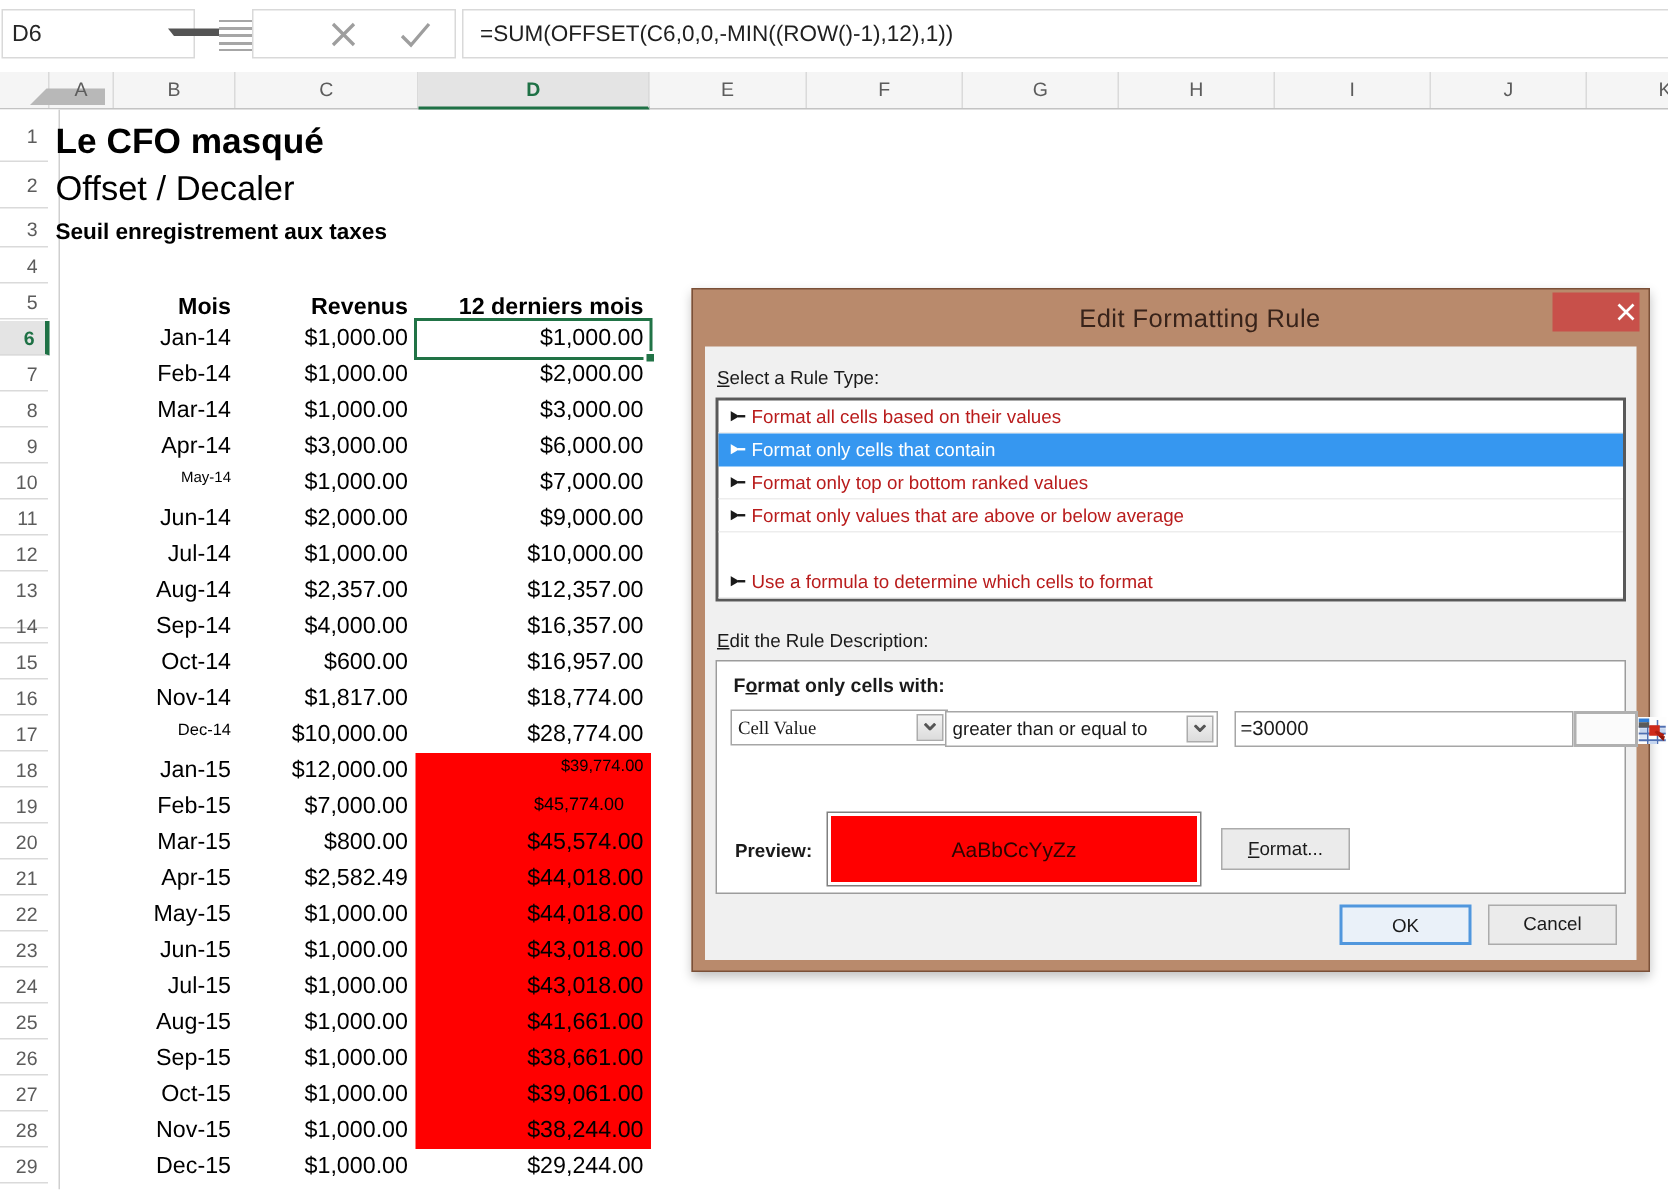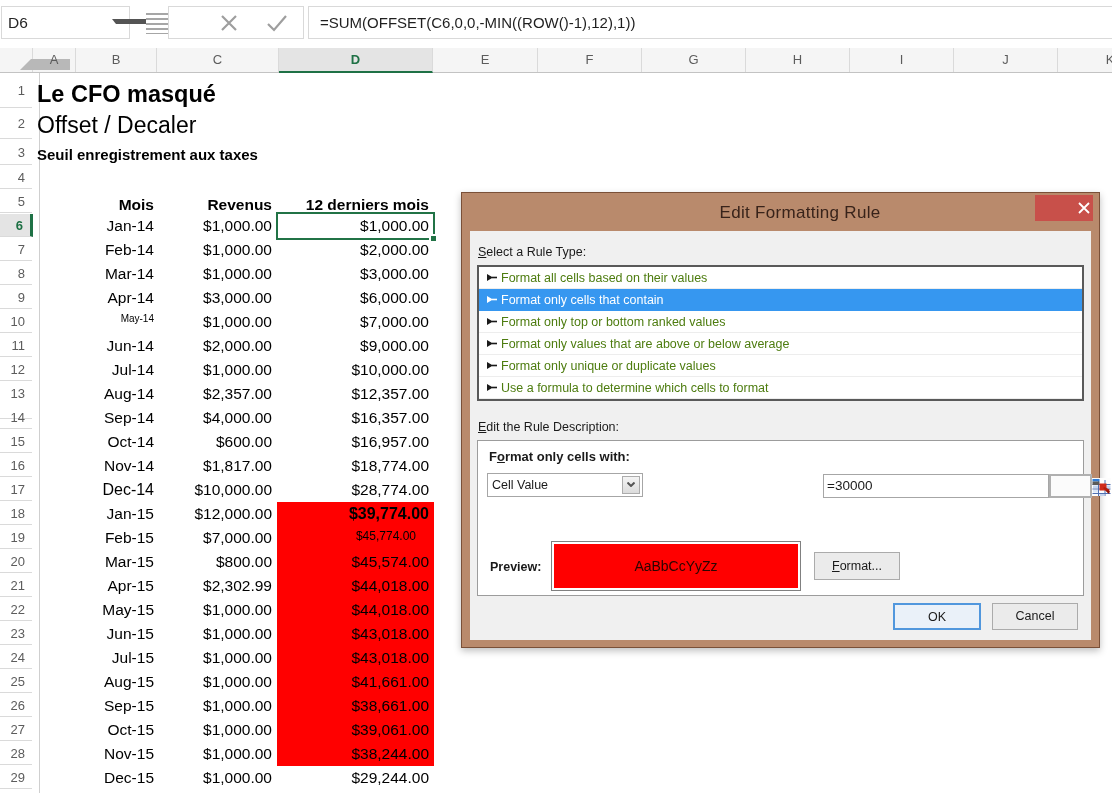--- a/index.html
+++ b/index.html
@@ -62,21 +62,21 @@
   #dlgx { left:573px; top:2px; width:58px; height:26px; background:#c8504a;
     color:#fff; text-align:center; font-size:13px; line-height:25px; font-weight:bold; }
   #dlginner { left:8px; top:38px; width:621px; height:409px; background:#f0f0f0; }
 
   .lbl { position:absolute; font-size:12.5px; color:#1a1a1a; white-space:nowrap; }
   .lbl u { text-decoration:underline; }
 
   #listbox { left:7px; top:34px; width:607px; height:136px; background:#fff;
     border:2px solid #595959; padding-top:2px; }
   .li { position:absolute; left:0; width:603px; height:22px; font-size:12.5px;
-    color:#4d7c0f; line-height:22px; padding-left:8px; border-bottom:1px solid #ededed; }
+    color:#b91c1c; line-height:22px; padding-left:8px; border-bottom:1px solid #ededed; }
   .lisel { background:#3697f0; color:#fff; border-bottom:none; }
   .arr { display:inline-block; vertical-align:middle; margin-right:4px; margin-top:-2px; }
 
   #groupbox { left:7px; top:209px; width:607px; height:156px; background:#fff;
     border:1px solid #9c9c9c; }
   .combo { position:absolute; background:#fff; border:1px solid #a6a6a6; height:24px; }
   .combo .tx { position:absolute; left:4px; top:0; font-size:12.5px; color:#1a1a1a;
     line-height:22px; white-space:nowrap; }
   .dbtn { position:absolute; right:2px; top:2px; width:18px; height:18px;
     background:linear-gradient(#f4f4f4,#dcdcdc); border:1px solid #acacac; }
@@ -201,31 +201,31 @@
       <div class="t rt" style="left:290px;top:385px;width:139px;font-size:15.5px;">$12,357.00</div>
       <div class="t rt" style="left:60px;top:409px;width:94px;font-size:15.5px;">Sep-14</div>
       <div class="t rt" style="left:160px;top:409px;width:112px;font-size:15.5px;">$4,000.00</div>
       <div class="t rt" style="left:290px;top:409px;width:139px;font-size:15.5px;">$16,357.00</div>
       <div class="t rt" style="left:60px;top:433px;width:94px;font-size:15.5px;">Oct-14</div>
       <div class="t rt" style="left:160px;top:433px;width:112px;font-size:15.5px;">$600.00</div>
       <div class="t rt" style="left:290px;top:433px;width:139px;font-size:15.5px;">$16,957.00</div>
       <div class="t rt" style="left:60px;top:457px;width:94px;font-size:15.5px;">Nov-14</div>
       <div class="t rt" style="left:160px;top:457px;width:112px;font-size:15.5px;">$1,817.00</div>
       <div class="t rt" style="left:290px;top:457px;width:139px;font-size:15.5px;">$18,774.00</div>
-      <div class="t rt" style="left:60px;top:481px;width:94px;font-size:16px;">Dec-14</div>
+      <div class="t rt" style="left:60px;top:481px;width:94px;font-size:11px;">Dec-14</div>
       <div class="t rt" style="left:160px;top:481px;width:112px;font-size:15.5px;">$10,000.00</div>
       <div class="t rt" style="left:290px;top:481px;width:139px;font-size:15.5px;">$28,774.00</div>
       <div class="t rt" style="left:60px;top:505px;width:94px;font-size:15.5px;">Jan-15</div>
       <div class="t rt" style="left:160px;top:505px;width:112px;font-size:15.5px;">$12,000.00</div>
       <div class="t rt" style="left:60px;top:529px;width:94px;font-size:15.5px;">Feb-15</div>
       <div class="t rt" style="left:160px;top:529px;width:112px;font-size:15.5px;">$7,000.00</div>
       <div class="t rt" style="left:60px;top:553px;width:94px;font-size:15.5px;">Mar-15</div>
       <div class="t rt" style="left:160px;top:553px;width:112px;font-size:15.5px;">$800.00</div>
       <div class="t rt" style="left:60px;top:577px;width:94px;font-size:15.5px;">Apr-15</div>
-      <div class="t rt" style="left:160px;top:577px;width:112px;font-size:15.5px;">$2,302.99</div>
+      <div class="t rt" style="left:160px;top:577px;width:112px;font-size:15.5px;">$2,582.49</div>
       <div class="t rt" style="left:60px;top:601px;width:94px;font-size:15.5px;">May-15</div>
       <div class="t rt" style="left:160px;top:601px;width:112px;font-size:15.5px;">$1,000.00</div>
       <div class="t rt" style="left:60px;top:625px;width:94px;font-size:15.5px;">Jun-15</div>
       <div class="t rt" style="left:160px;top:625px;width:112px;font-size:15.5px;">$1,000.00</div>
       <div class="t rt" style="left:60px;top:649px;width:94px;font-size:15.5px;">Jul-15</div>
       <div class="t rt" style="left:160px;top:649px;width:112px;font-size:15.5px;">$1,000.00</div>
       <div class="t rt" style="left:60px;top:673px;width:94px;font-size:15.5px;">Aug-15</div>
       <div class="t rt" style="left:160px;top:673px;width:112px;font-size:15.5px;">$1,000.00</div>
       <div class="t rt" style="left:60px;top:697px;width:94px;font-size:15.5px;">Sep-15</div>
       <div class="t rt" style="left:160px;top:697px;width:112px;font-size:15.5px;">$1,000.00</div>
@@ -233,21 +233,21 @@
       <div class="t rt" style="left:160px;top:721px;width:112px;font-size:15.5px;">$1,000.00</div>
       <div class="t rt" style="left:60px;top:745px;width:94px;font-size:15.5px;">Nov-15</div>
       <div class="t rt" style="left:160px;top:745px;width:112px;font-size:15.5px;">$1,000.00</div>
       <div class="t rt" style="left:60px;top:769px;width:94px;font-size:15.5px;">Dec-15</div>
       <div class="t rt" style="left:160px;top:769px;width:112px;font-size:15.5px;">$1,000.00</div>
       <div class="t rt" style="left:290px;top:769px;width:139px;font-size:15.5px;">$29,244.00</div>
     </div>
 
   <div class="abs" id="red18"></div>
   <div class="abs" id="redvals">
-      <div class="t rt" style="left:290px;top:505px;width:139px;font-size:16px;font-weight:bold;">$39,774.00</div>
+      <div class="t rt" style="left:290px;top:505px;width:139px;font-size:11px;">$39,774.00</div>
       <div class="t rt" style="left:277px;top:529px;width:139px;font-size:12px;">$45,774.00</div>
       <div class="t rt" style="left:290px;top:553px;width:139px;font-size:15.5px;">$45,574.00</div>
       <div class="t rt" style="left:290px;top:577px;width:139px;font-size:15.5px;">$44,018.00</div>
       <div class="t rt" style="left:290px;top:601px;width:139px;font-size:15.5px;">$44,018.00</div>
       <div class="t rt" style="left:290px;top:625px;width:139px;font-size:15.5px;">$43,018.00</div>
       <div class="t rt" style="left:290px;top:649px;width:139px;font-size:15.5px;">$43,018.00</div>
       <div class="t rt" style="left:290px;top:673px;width:139px;font-size:15.5px;">$41,661.00</div>
       <div class="t rt" style="left:290px;top:697px;width:139px;font-size:15.5px;">$38,661.00</div>
       <div class="t rt" style="left:290px;top:721px;width:139px;font-size:15.5px;">$39,061.00</div>
       <div class="t rt" style="left:290px;top:745px;width:139px;font-size:15.5px;">$38,244.00</div>
@@ -275,34 +275,38 @@
               <rect x="5" y="2.7" width="5" height="1.6" fill="#fff"></rect>
             </svg>Format only cells that contain</div>
           <div class="li" style="top:44px;"><svg class="arr" width="10" height="7" viewBox="0 0 10 7">
               <polygon points="0,0 6,3.5 0,7" fill="#1a1a1a"></polygon>
               <rect x="5" y="2.7" width="5" height="1.6" fill="#1a1a1a"></rect>
             </svg>Format only top or bottom ranked values</div>
           <div class="li" style="top:66px;"><svg class="arr" width="10" height="7" viewBox="0 0 10 7">
               <polygon points="0,0 6,3.5 0,7" fill="#1a1a1a"></polygon>
               <rect x="5" y="2.7" width="5" height="1.6" fill="#1a1a1a"></rect>
             </svg>Format only values that are above or below average</div>
-          <div class="li" style="top:88px;"><svg class="arr" width="10" height="7" viewBox="0 0 10 7">
-              <polygon points="0,0 6,3.5 0,7" fill="#1a1a1a"></polygon>
-              <rect x="5" y="2.7" width="5" height="1.6" fill="#1a1a1a"></rect>
-            </svg>Format only unique or duplicate values</div>
           <div class="li" style="top:110px;"><svg class="arr" width="10" height="7" viewBox="0 0 10 7">
               <polygon points="0,0 6,3.5 0,7" fill="#1a1a1a"></polygon>
               <rect x="5" y="2.7" width="5" height="1.6" fill="#1a1a1a"></rect>
             </svg>Use a formula to determine which cells to format</div>
         </div>
       <div class="lbl" style="left:8px;top:189px;"><u>E</u>dit the Rule Description:</div>
       <div class="abs" id="groupbox">
         <div class="lbl" style="left:11px;top:8px;font-weight:bold;font-size:13px;">F<u>o</u>rmat only cells with:</div>
-        <div class="combo" style="left:9px;top:32px;width:156px;">
+        <div class="combo" style="left:9px;top:32px;width:145px;font-family:Liberation Serif, serif;">
           <span class="tx">Cell Value</span>
+          <span class="dbtn">
+              <svg class="chev" viewBox="0 0 8 5">
+                <path d="M0.5 0.5 L4 4 L7.5 0.5" stroke="#555" stroke-width="2" fill="none"></path>
+              </svg>
+            </span>
+        </div>
+        <div class="combo" style="left:152px;top:33px;width:182px;">
+          <span class="tx">greater than or equal to</span>
           <span class="dbtn">
               <svg class="chev" viewBox="0 0 8 5">
                 <path d="M0.5 0.5 L4 4 L7.5 0.5" stroke="#555" stroke-width="2" fill="none"></path>
               </svg>
             </span>
         </div>
         <div class="abs" id="field">=30000</div>
         <div class="abs" id="refbtn">
           <svg width="23" height="22" viewBox="0 0 23 22">
             <rect x="2" y="2" width="19" height="18" fill="#fdfdfd"></rect>

